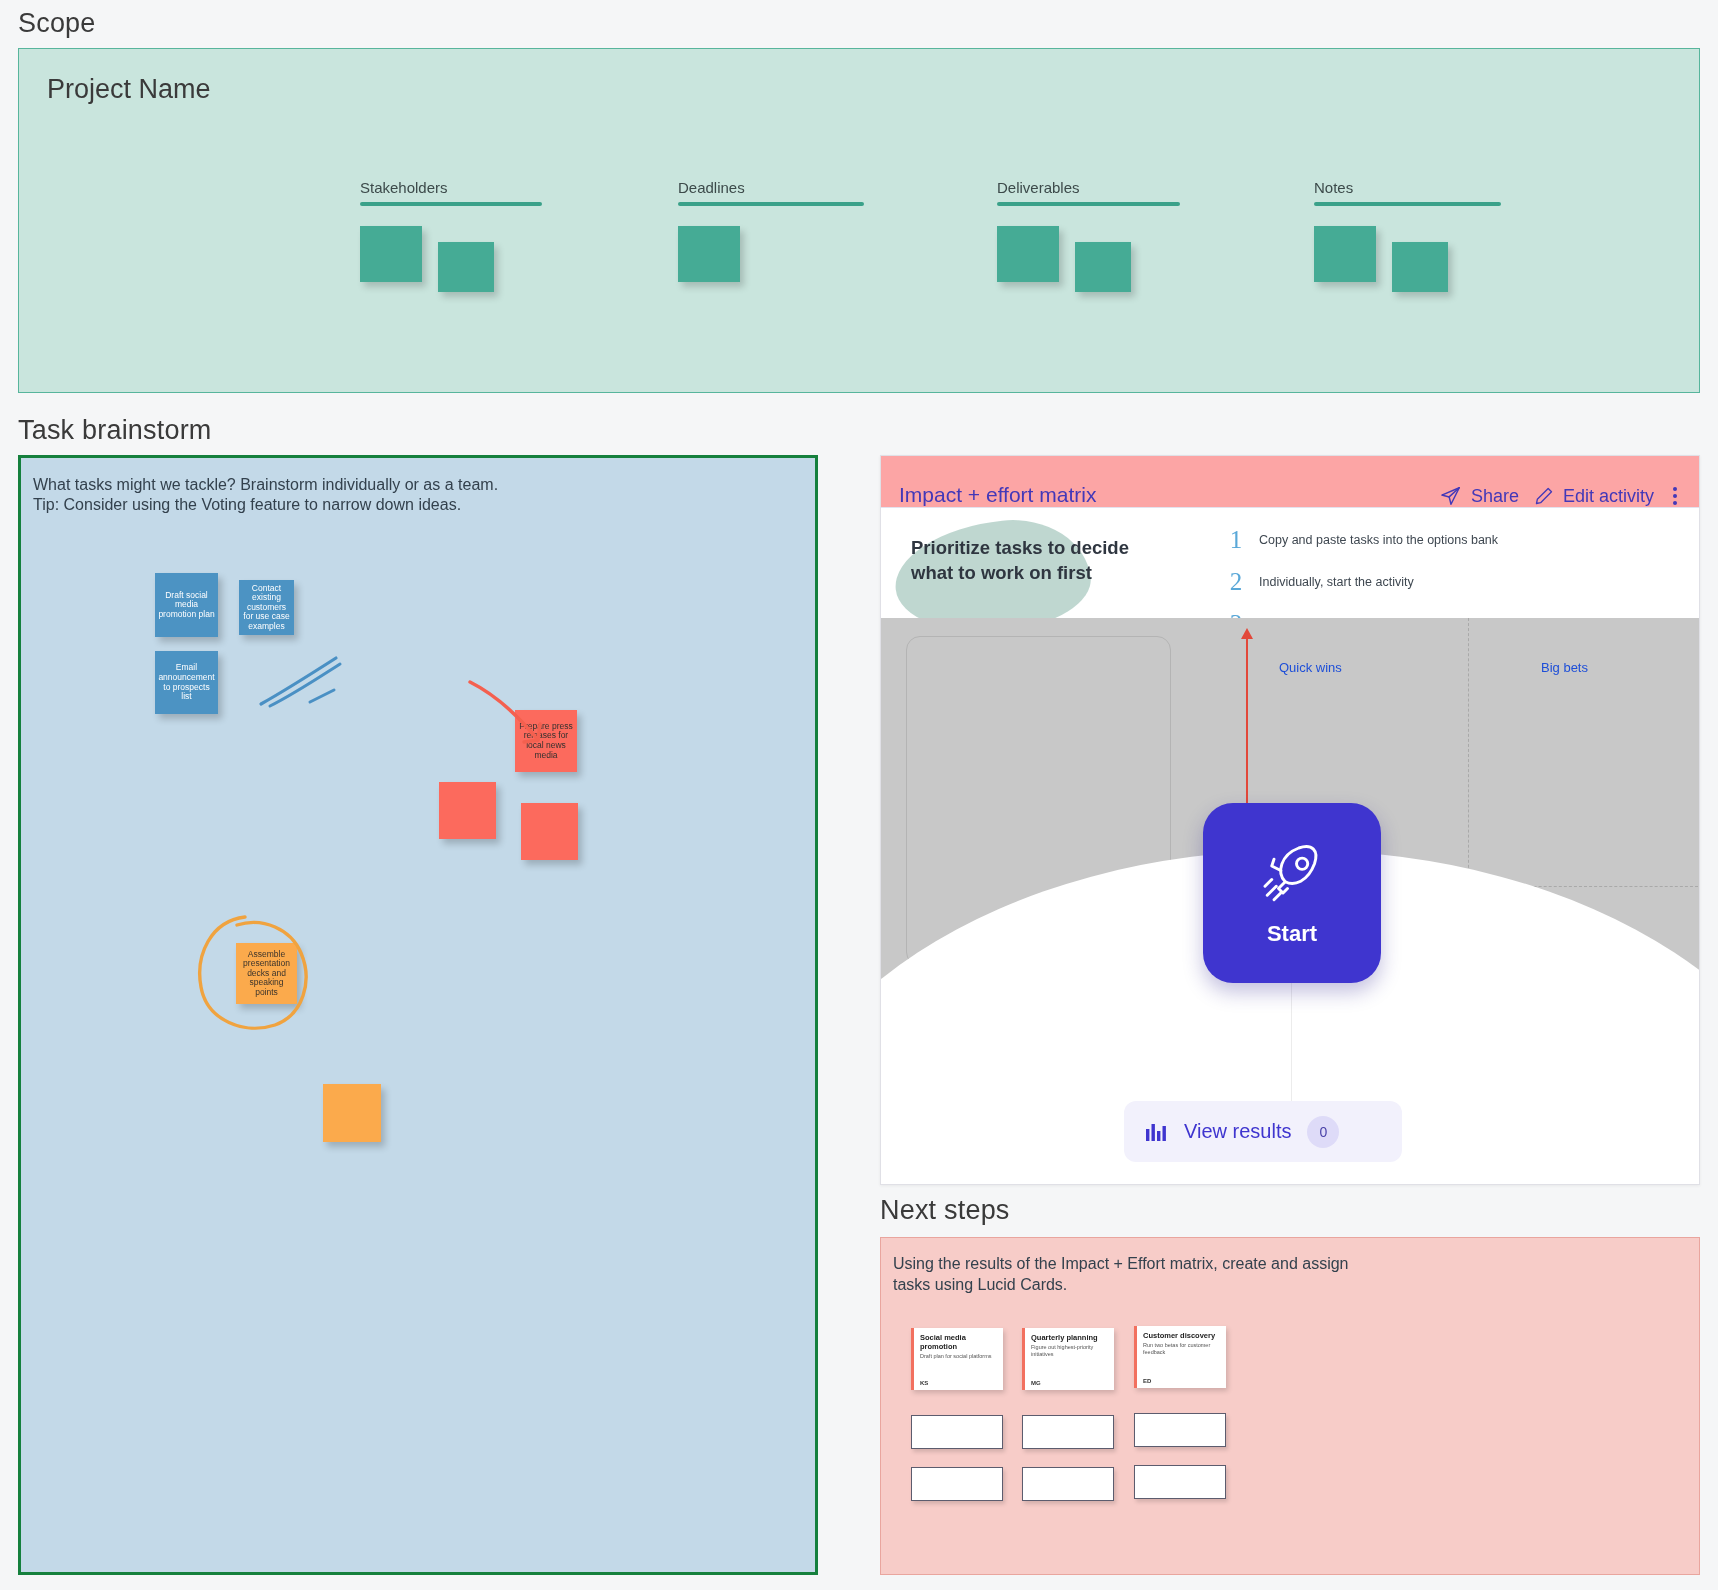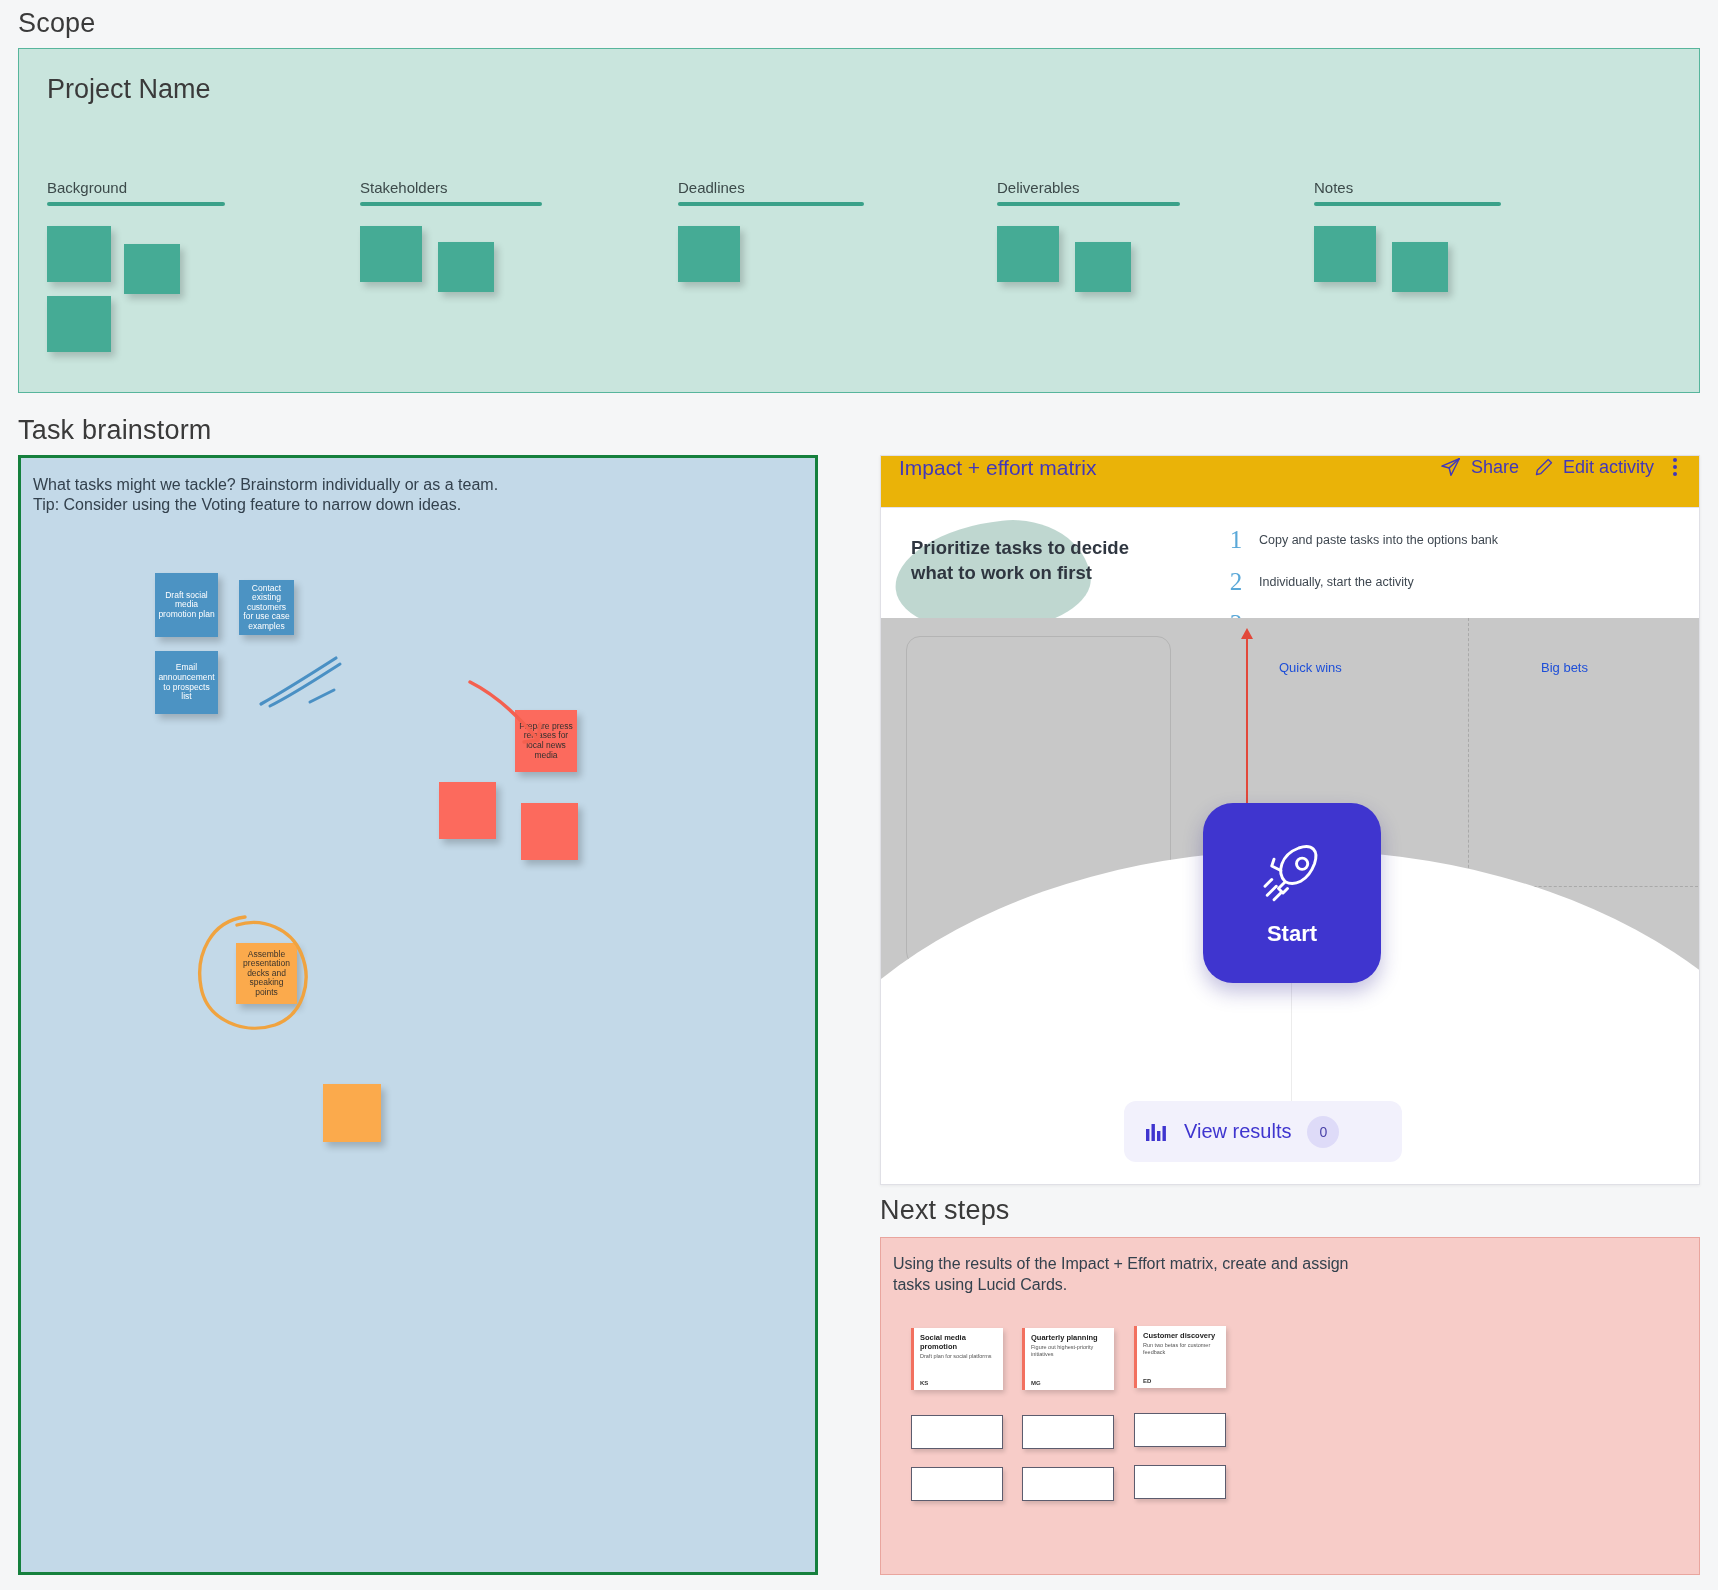--- a/index.html
+++ b/index.html
@@ -61,22 +61,22 @@
   .doodle { position:absolute; pointer-events:none; }
 
   
   #activity-panel {
     position:absolute; left:880px; top:455px; width:820px; height:730px;
     background:#ffffff; border:1px solid #e0e0e6;
     box-shadow:0 1px 3px rgba(0,0,0,.06);
     overflow:hidden;
   }
   #activity-header {
-    height:52px; background:#eab308; border-bottom:1px solid #e3e2ee;
-    display:flex; align-items:flex-start; padding:0 18px;
+    height:52px; background:#fca5a5; border-bottom:1px solid #e3e2ee;
+    display:flex; align-items:flex-end; padding:0 18px;
   }
   #activity-title { font-size:21px; color:#4338b8; font-weight:400; }
   .hdr-actions { margin-left:auto; display:flex; align-items:center; gap:15px; }
   .hdr-btn { display:flex; align-items:center; gap:9px; color:#4338b8; font-size:18px; }
   .kebab { display:flex; flex-direction:column; gap:3px; padding:0 4px; }
   .kebab i { width:4px; height:4px; border-radius:50%; background:#4338b8; display:block; }
 
   #activity-instructions {
     position:relative; height:110px; padding:18px 20px 0 20px;
     background:#ffffff;
@@ -179,29 +179,20 @@
   }
 </style>
 </head>
 <body>
 
 <div class="section-title" id="scope-title">Scope</div>
 
 <div id="scope-frame">
   <div id="project-name">Project Name</div>
 
-  <div class="scope-col" style="left:28px; width:178px;">
-    <div class="col-label">Background</div>
-    <div class="col-rule"></div>
-    <div class="notes-wrap">
-      <div class="tnote" style="left:0px;  top:0px;  width:64px; height:56px;"></div>
-      <div class="tnote" style="left:77px; top:18px; width:56px; height:50px;"></div>
-      <div class="tnote" style="left:0px;  top:70px; width:64px; height:56px;"></div>
-    </div>
-  </div>
 
   <div class="scope-col" style="left:341px; width:182px;">
     <div class="col-label">Stakeholders</div>
     <div class="col-rule"></div>
     <div class="notes-wrap">
       <div class="tnote" style="left:0px;  top:0px;  width:62px; height:56px;"></div>
       <div class="tnote" style="left:78px; top:16px; width:56px; height:50px;"></div>
     </div>
   </div>
 

